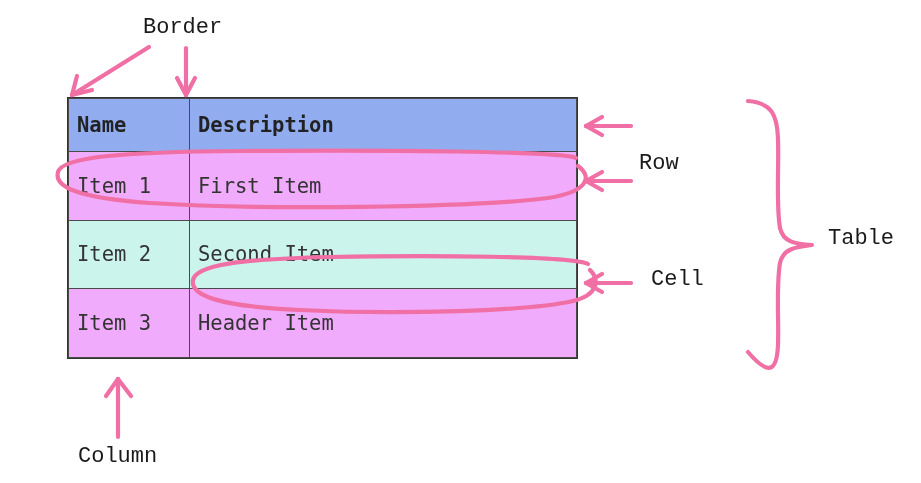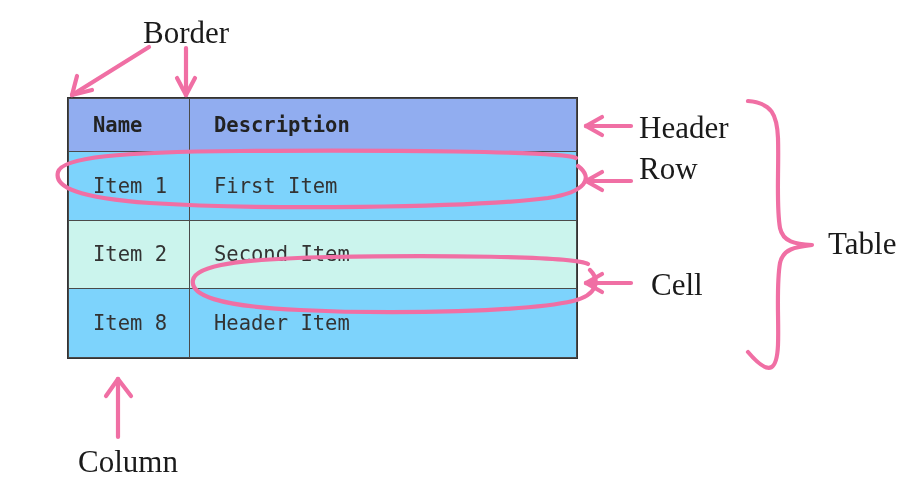--- a/index.html
+++ b/index.html
@@ -37,57 +37,57 @@
     table-layout: fixed;
   }
   table.data-table col.col-name { width: 121px; }
 
   table.data-table th,
   table.data-table td {
     border: 1px solid #4a4a4a;
     font-family: "DejaVu Sans Mono", "Liberation Mono", monospace;
     font-size: 20.5px;
     text-align: left;
-    padding: 0 0 0 24px;
+    padding: 0 0 0 8px;
     height: 52px;
     vertical-align: middle;
     white-space: nowrap;
     letter-spacing: 0px;
   }
   table.data-table thead th {
     background: #91adf0;
     color: #222222;
     font-weight: bold;
   }
   table.data-table tbody td {
     color: #333333;
     font-weight: normal;
   }
-  table.data-table tbody tr.row-odd td  { background: #7dd3fc; }
+  table.data-table tbody tr.row-odd td  { background: #f0abfc; }
   table.data-table tbody tr.row-even td { background: #cbf4ed; }
 
   
   .annotation-layer {
     position: absolute;
     inset: 0;
     pointer-events: none;
   }
   .annotation-layer svg {
     position: absolute;
     inset: 0;
     width: 921px;
     height: 483px;
     overflow: visible;
   }
 
   
   .anno-label {
     position: absolute;
-    font-family: Liberation Serif, serif;
-    font-size: 31px;
+    font-family: Liberation Mono, monospace;
+    font-size: 22px;
     color: #1a1a1a;
     white-space: nowrap;
     line-height: 1;
   }
   .lbl-border { left: 143px; top: 17px; }
   .lbl-header { left: 639px; top: 112px; }
   .lbl-row    { left: 639px; top: 153px; }
   .lbl-cell   { left: 639px; top: 269px; margin-left: 12px; }
   .lbl-table  { left: 828px; top: 228px; }
   .lbl-column { left: 78px;  top: 446px; }
@@ -112,21 +112,21 @@
       <tbody>
         <tr class="row-odd">
           <td>Item 1</td>
           <td>First Item</td>
         </tr>
         <tr class="row-even">
           <td>Item 2</td>
           <td>Second Item</td>
         </tr>
         <tr class="row-odd">
-          <td>Item 8</td>
+          <td>Item 3</td>
           <td>Header Item</td>
         </tr>
       </tbody>
     </table>
   </div>
 
   <div class="annotation-layer">
     <svg viewBox="0 0 921 483" xmlns="http://www.w3.org/2000/svg">
       <g fill="none" stroke="#f06fa4" stroke-width="4.2" stroke-linecap="round" stroke-linejoin="round">
 
@@ -193,21 +193,20 @@
           <path d="M118,379 L106,396"></path>
           <path d="M118,379 L131,396"></path>
         </g>
 
       </g>
     </svg>
   </div>
 
   <div class="anno-label lbl-border">Border</div>
 
-  <div class="anno-label lbl-header">Header</div>
 
   <div class="anno-label lbl-row">Row</div>
 
   <div class="anno-label lbl-cell">Cell</div>
 
   <div class="anno-label lbl-table">Table</div>
 
   <div class="anno-label lbl-column">Column</div>
 
 </div>

